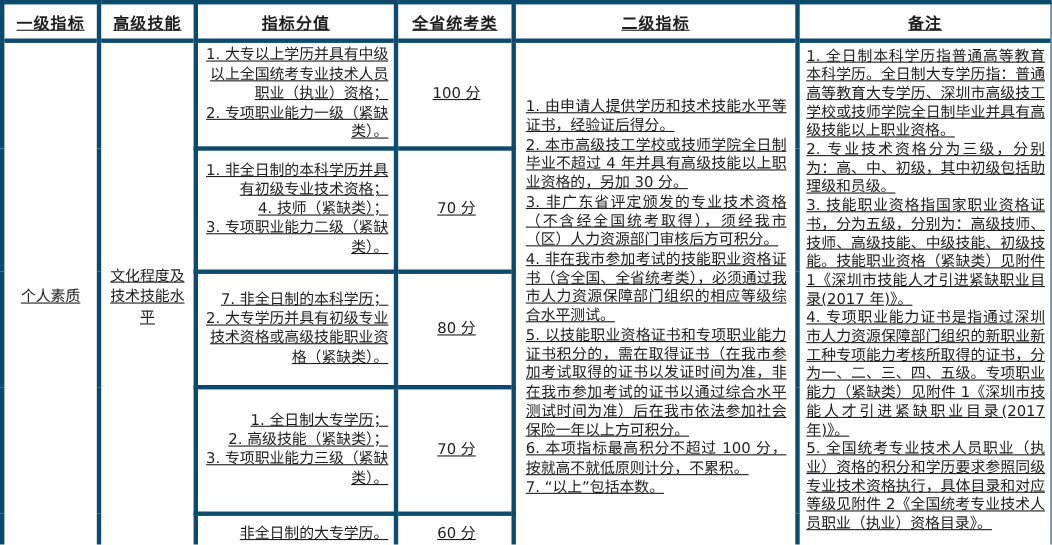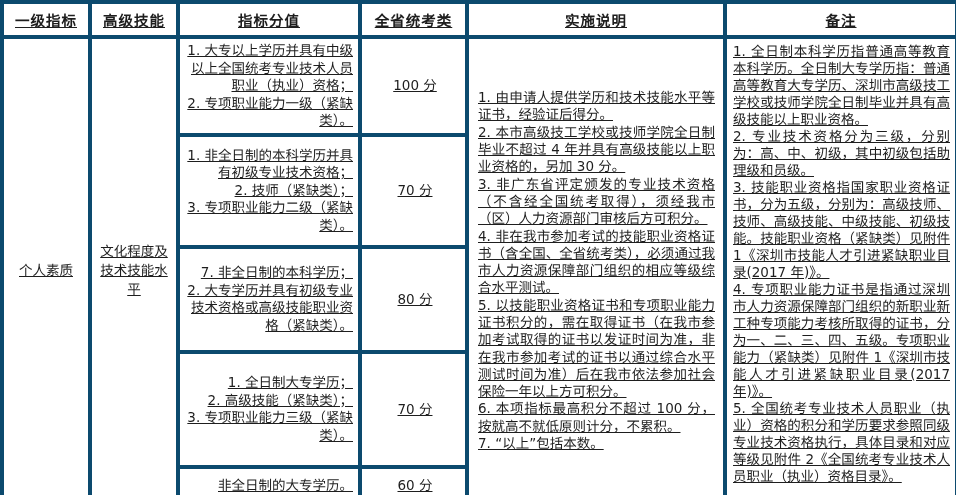--- a/index.html
+++ b/index.html
@@ -90,21 +90,21 @@
       <col style="width:107px">
       <col style="width:258px">
       <col style="width:232px">
     </colgroup>
     <thead>
       <tr style="height:35px">
         <th>一级指标</th>
         <th>高级技能</th>
         <th>指标分值</th>
         <th>全省统考类</th>
-        <th>实施说明</th>
+        <th>二级指标</th>
         <th>备注</th>
       </tr>
     </thead>
     <tbody>
       <tr style="height:88px">
         <td class="c1" rowspan="5">个人素质</td>
         <td class="c2" rowspan="5">文化程度及技术技能水平</td>
         <td class="c3">1. 大专以上学历并具有中级以上全国统考专业技术人员职业（执业）资格；
 2. 专项职业能力一级（紧缺类）。</td>
         <td class="c4">100 分</td>
@@ -116,21 +116,21 @@
 6. 本项指标最高积分不超过 100 分，按就高不就低原则计分，不累积。
 7. “以上”包括本数。</td>
         <td class="c6" rowspan="5">1. 全日制本科学历指普通高等教育本科学历。全日制大专学历指：普通高等教育大专学历、深圳市高级技工学校或技师学院全日制毕业并具有高级技能以上职业资格。
 2. 专业技术资格分为三级，分别为：高、中、初级，其中初级包括助理级和员级。
 3. 技能职业资格指国家职业资格证书，分为五级，分别为：高级技师、技师、高级技能、中级技能、初级技能。技能职业资格（紧缺类）见附件 1《深圳市技能人才引进紧缺职业目录(2017 年)》。
 4. 专项职业能力证书是指通过深圳市人力资源保障部门组织的新职业新工种专项能力考核所取得的证书，分为一、二、三、四、五级。专项职业能力（紧缺类）见附件 1《深圳市技能人才引进紧缺职业目录(2017 年)》。
 5. 全国统考专业技术人员职业（执业）资格的积分和学历要求参照同级专业技术资格执行，具体目录和对应等级见附件 2《全国统考专业技术人员职业（执业）资格目录》。</td>
       </tr>
       <tr style="height:112px">
         <td class="c3">1. 非全日制的本科学历并具有初级专业技术资格；
-2. 技师（紧缺类）；
+4. 技师（紧缺类）；
 3. 专项职业能力二级（紧缺类）。</td>
         <td class="c4">70 分</td>
       </tr>
       <tr style="height:105px">
         <td class="c3">7. 非全日制的本科学历；
 2. 大专学历并具有初级专业技术资格或高级技能职业资格（紧缺类）。</td>
         <td class="c4">80 分</td>
       </tr>
       <tr style="height:115px">
         <td class="c3">1. 全日制大专学历；

